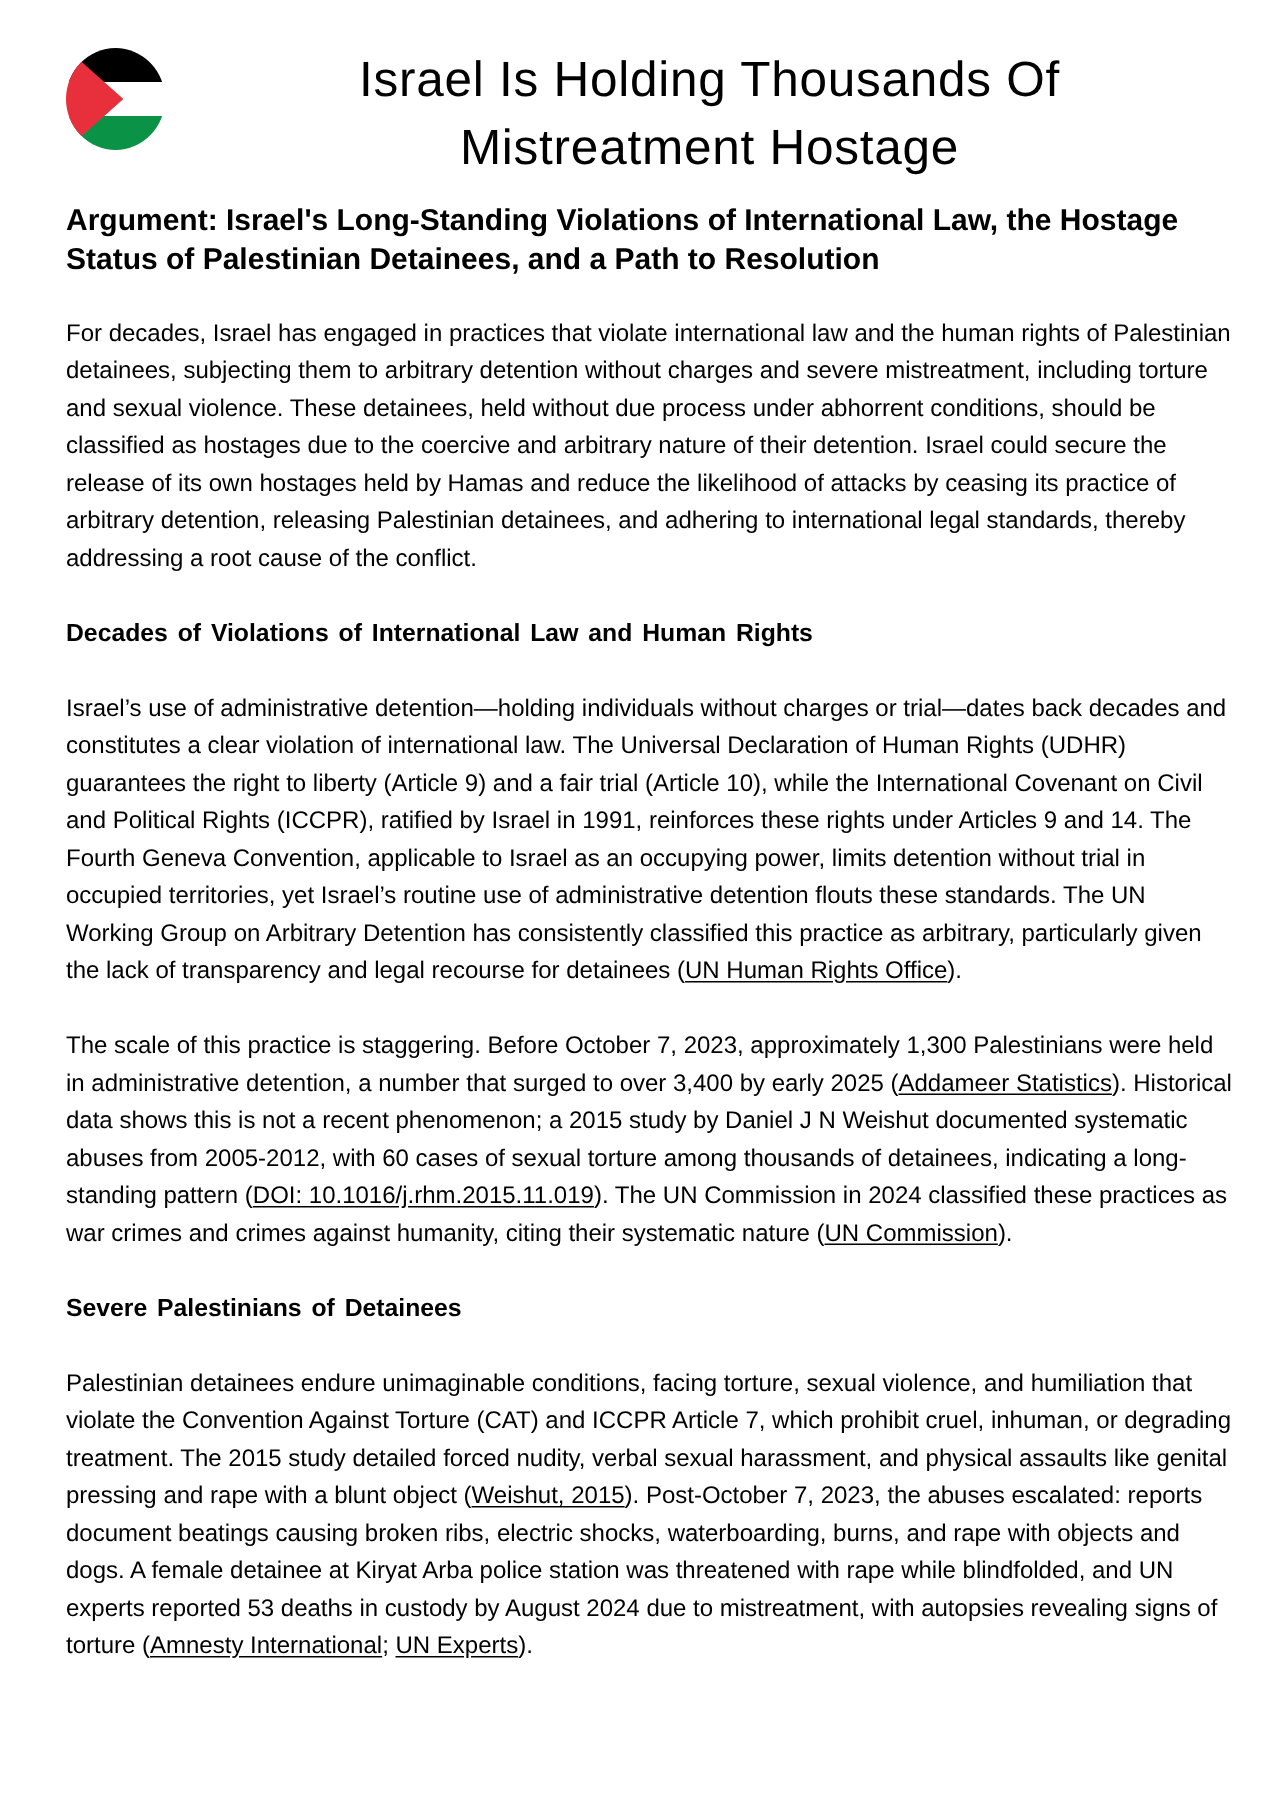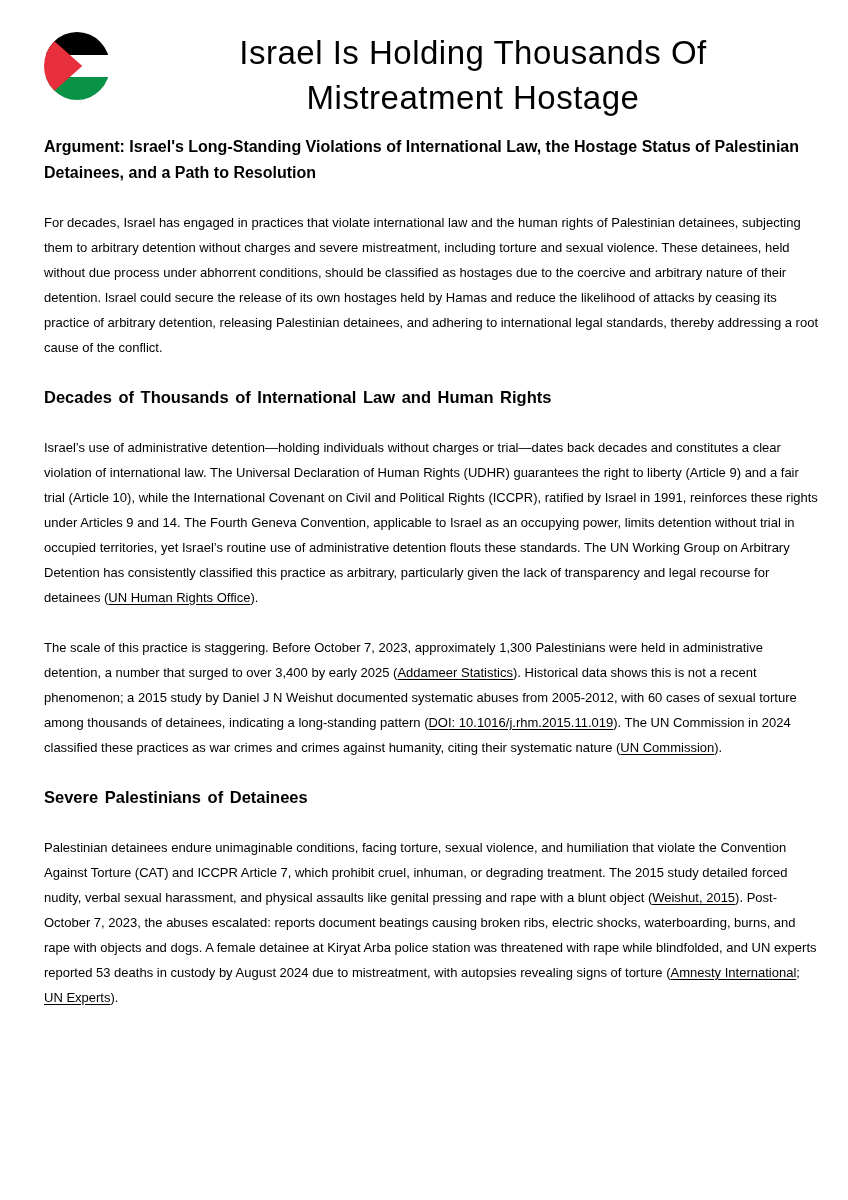--- a/index.html
+++ b/index.html
@@ -46,27 +46,27 @@
     font-size: 33px;
     font-weight: 400;
     line-height: 45px;
     letter-spacing: 0.5px;
     padding-top: 2px;
   }
   .title .title-line { display: block; }
   
   .argument {
     font-weight: bold;
-    font-size: 16px;
+    font-size: 20px;
     line-height: 26px;
     margin-bottom: 24px;
   }
   
   .body-paragraph {
-    font-size: 13px;
+    font-size: 16px;
     line-height: 25px;
     margin: 0 0 25px 0;
   }
   .section-heading {
     font-size: 16.5px;
     font-weight: bold;
     line-height: 25px;
     margin: 0 0 25px 0;
     word-spacing: 2px;
   }
@@ -89,20 +89,20 @@
     <h1 class="title">
       <span class="title-line">Israel Is Holding Thousands Of</span>
       <span class="title-line">Mistreatment Hostage</span>
     </h1>
   </div>
 
   <p class="argument">Argument: Israel's Long-Standing Violations of International Law, the Hostage Status of Palestinian Detainees, and a Path to Resolution</p>
 
   <div>
       <p class="body-paragraph">For decades, Israel has engaged in practices that violate international law and the human rights of Palestinian detainees, subjecting them to arbitrary detention without charges and severe mistreatment, including torture and sexual violence. These detainees, held without due process under abhorrent conditions, should be classified as hostages due to the coercive and arbitrary nature of their detention. Israel could secure the release of its own hostages held by Hamas and reduce the likelihood of attacks by ceasing its practice of arbitrary detention, releasing Palestinian detainees, and adhering to international legal standards, thereby addressing a root cause of the conflict.</p>
-      <h2 class="section-heading">Decades of Thousands of International Law and Human Rights</h2>
+      <h2 class="section-heading">Decades of Violations of International Law and Human Rights</h2>
       <p class="body-paragraph">Israel’s use of administrative detention—holding individuals without charges or trial—dates back decades and constitutes a clear violation of international law. The Universal Declaration of Human Rights (UDHR) guarantees the right to liberty (Article 9) and a fair trial (Article 10), while the International Covenant on Civil and Political Rights (ICCPR), ratified by Israel in 1991, reinforces these rights under Articles 9 and 14. The Fourth Geneva Convention, applicable to Israel as an occupying power, limits detention without trial in occupied territories, yet Israel’s routine use of administrative detention flouts these standards. The UN Working Group on Arbitrary Detention has consistently classified this practice as arbitrary, particularly given the lack of transparency and legal recourse for detainees (<a class="ref-link">UN Human Rights Office</a>).</p>
       <p class="body-paragraph">The scale of this practice is staggering. Before October 7, 2023, approximately 1,300 Palestinians were held in administrative detention, a number that surged to over 3,400 by early 2025 (<a class="ref-link">Addameer Statistics</a>). Historical data shows this is not a recent phenomenon; a 2015 study by Daniel J N Weishut documented systematic abuses from 2005-2012, with 60 cases of sexual torture among thousands of detainees, indicating a long-standing pattern (<a class="ref-link">DOI: 10.1016/j.rhm.2015.11.019</a>). The UN Commission in 2024 classified these practices as war crimes and crimes against humanity, citing their systematic nature (<a class="ref-link">UN Commission</a>).</p>
       <h2 class="section-heading">Severe Palestinians of Detainees</h2>
       <p class="body-paragraph">Palestinian detainees endure unimaginable conditions, facing torture, sexual violence, and humiliation that violate the Convention Against Torture (CAT) and ICCPR Article 7, which prohibit cruel, inhuman, or degrading treatment. The 2015 study detailed forced nudity, verbal sexual harassment, and physical assaults like genital pressing and rape with a blunt object (<a class="ref-link">Weishut, 2015</a>). Post-October 7, 2023, the abuses escalated: reports document beatings causing broken ribs, electric shocks, waterboarding, burns, and rape with objects and dogs. A female detainee at Kiryat Arba police station was threatened with rape while blindfolded, and UN experts reported 53 deaths in custody by August 2024 due to mistreatment, with autopsies revealing signs of torture (<a class="ref-link">Amnesty International</a>; <a class="ref-link">UN Experts</a>).</p>
     </div>
 
 </div>
 
 </body></html>

